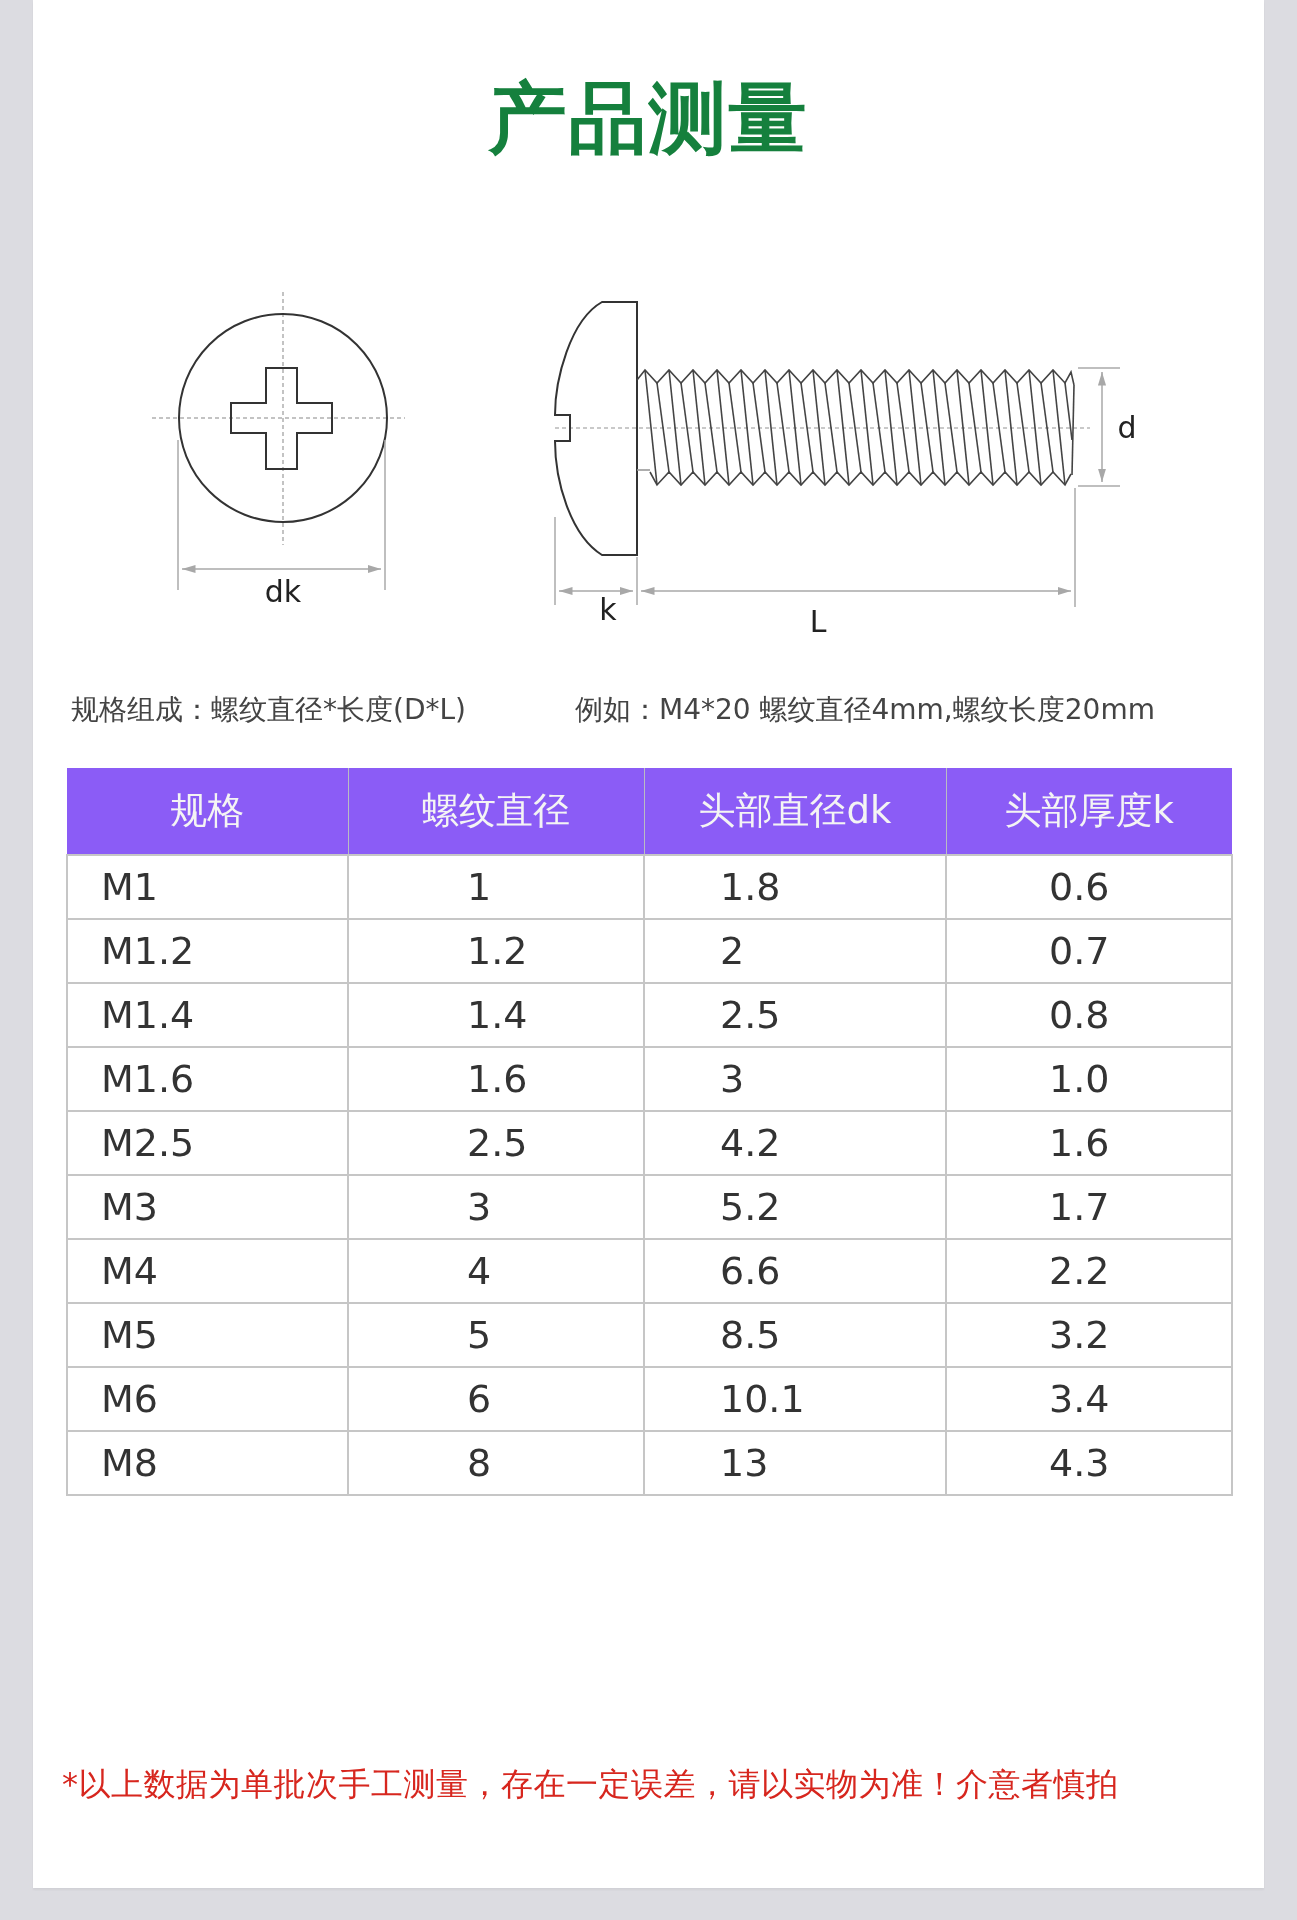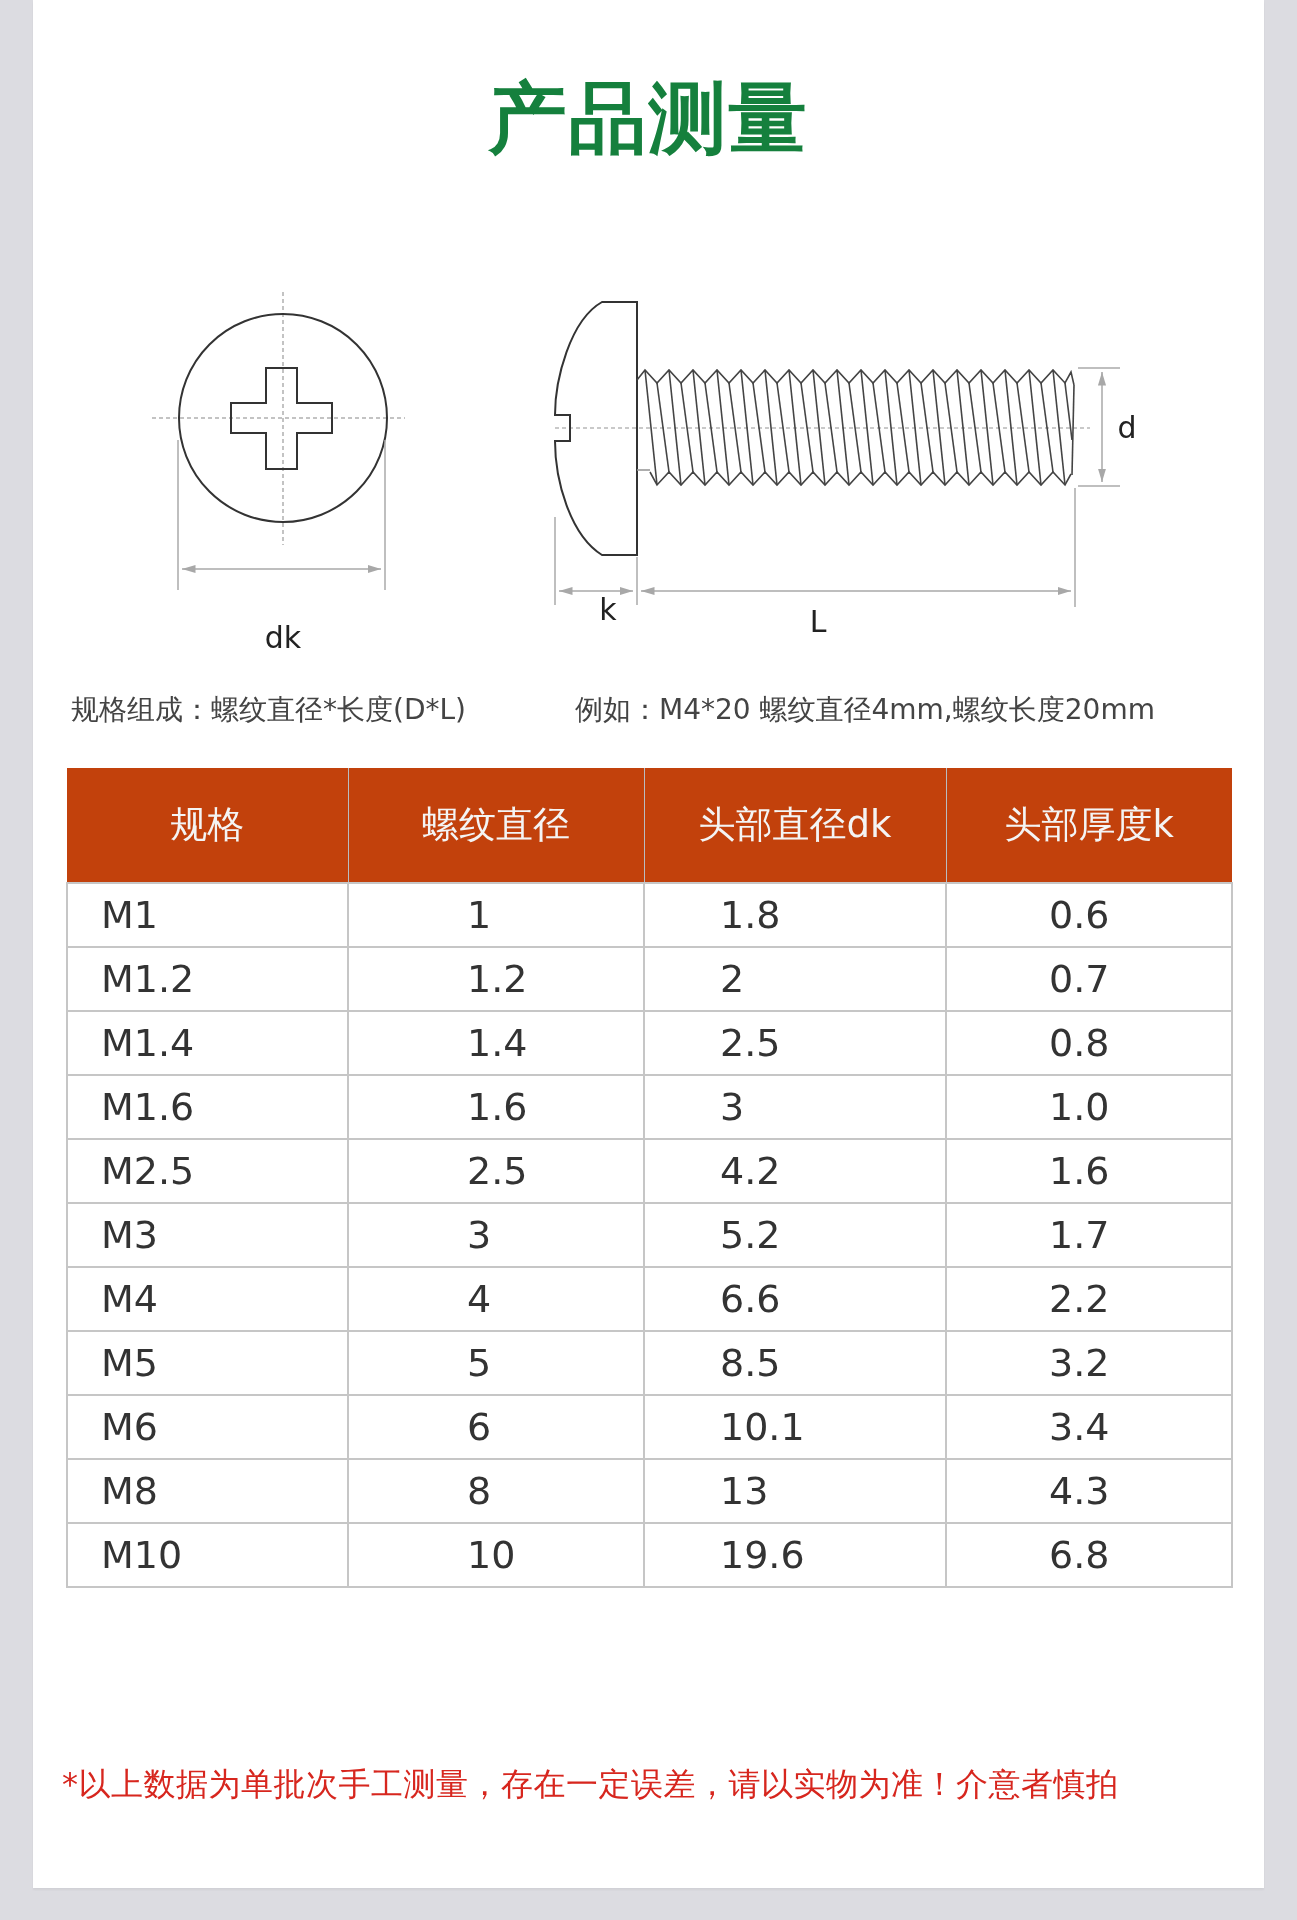--- a/index.html
+++ b/index.html
@@ -25,24 +25,24 @@
   }
   .spec-line {
     position:absolute; top:690px; font-size:28px; color:#444; line-height:40px;
     white-space:nowrap;
   }
   table.spec {
     position:absolute; left:66px; top:768px; width:1165px;
     border-collapse:collapse; table-layout:fixed;
   }
   table.spec th {
-    background:#c2410c; color:#f4f4f4; font-weight:normal;
+    background:#8b5cf6; color:#f4f4f4; font-weight:normal;
     font-size:37px; height:78px; text-align:center;
     border:1.5px solid #b9bcc2; border-top:none;
-    padding:18px;
+    padding:4px;
   }
   table.spec th:first-child{ border-left:none; }
   table.spec th:last-child{ border-right:none;margin-left:25px; }
   table.spec td {
     height:62px; font-size:38px; color:#333;
     border:2px solid #c6c6c6; padding:0;
     font-family:"DejaVu Sans", sans-serif;
     white-space:nowrap;
   }
   table.spec td.c1 { padding-left:33px; }
@@ -137,21 +137,21 @@
     <line x1="1102" y1="372" x2="1102" y2="482" stroke="#a8a8a8" stroke-width="1.5" marker-start="url(#arr)" marker-end="url(#arr)"></line>
 
     <line x1="555" y1="517" x2="555" y2="605" stroke="#aaa" stroke-width="1.5"></line>
     <line x1="637" y1="557" x2="637" y2="605" stroke="#aaa" stroke-width="1.5"></line>
     <line x1="1075" y1="488" x2="1075" y2="607" stroke="#aaa" stroke-width="1.5"></line>
     <line x1="559" y1="591" x2="633" y2="591" stroke="#a8a8a8" stroke-width="1.5" marker-start="url(#arr)" marker-end="url(#arr)"></line>
     <line x1="641" y1="591" x2="1071" y2="591" stroke="#a8a8a8" stroke-width="1.5" marker-start="url(#arr)" marker-end="url(#arr)"></line>
   </g>
 </svg>
 
-<div class="dim-label" style="left:283px; top:592px;margin-top:46px;">dk</div>
+<div class="dim-label" style="left:283px; top:592px;">dk</div>
 <div class="dim-label" style="left:608px; top:610px;">k</div>
 <div class="dim-label" style="left:818px; top:622px;">L</div>
 <div class="dim-label" style="left:1127px; top:428px;">d</div>
 
 <div class="spec-line" style="left:71px;">规格组成：螺纹直径*长度(D*L)</div>
 <div class="spec-line" style="left:575px;">例如：M4*20 螺纹直径4mm,螺纹长度20mm</div>
 
 <table class="spec">
   <colgroup>
     <col style="width:281px">
@@ -221,22 +221,16 @@
         <td class="c2">6</td>
         <td class="c3">10.1</td>
         <td class="c4">3.4</td>
       </tr>
       <tr>
         <td class="c1">M8</td>
         <td class="c2">8</td>
         <td class="c3">13</td>
         <td class="c4">4.3</td>
       </tr>
-      <tr>
-        <td class="c1">M10</td>
-        <td class="c2">10</td>
-        <td class="c3">19.6</td>
-        <td class="c4">6.8</td>
-      </tr>
     </tbody>
 </table>
 
 <div class="footnote">*以上数据为单批次手工测量，存在一定误差，请以实物为准！介意者慎拍</div>
 
 </body></html>

